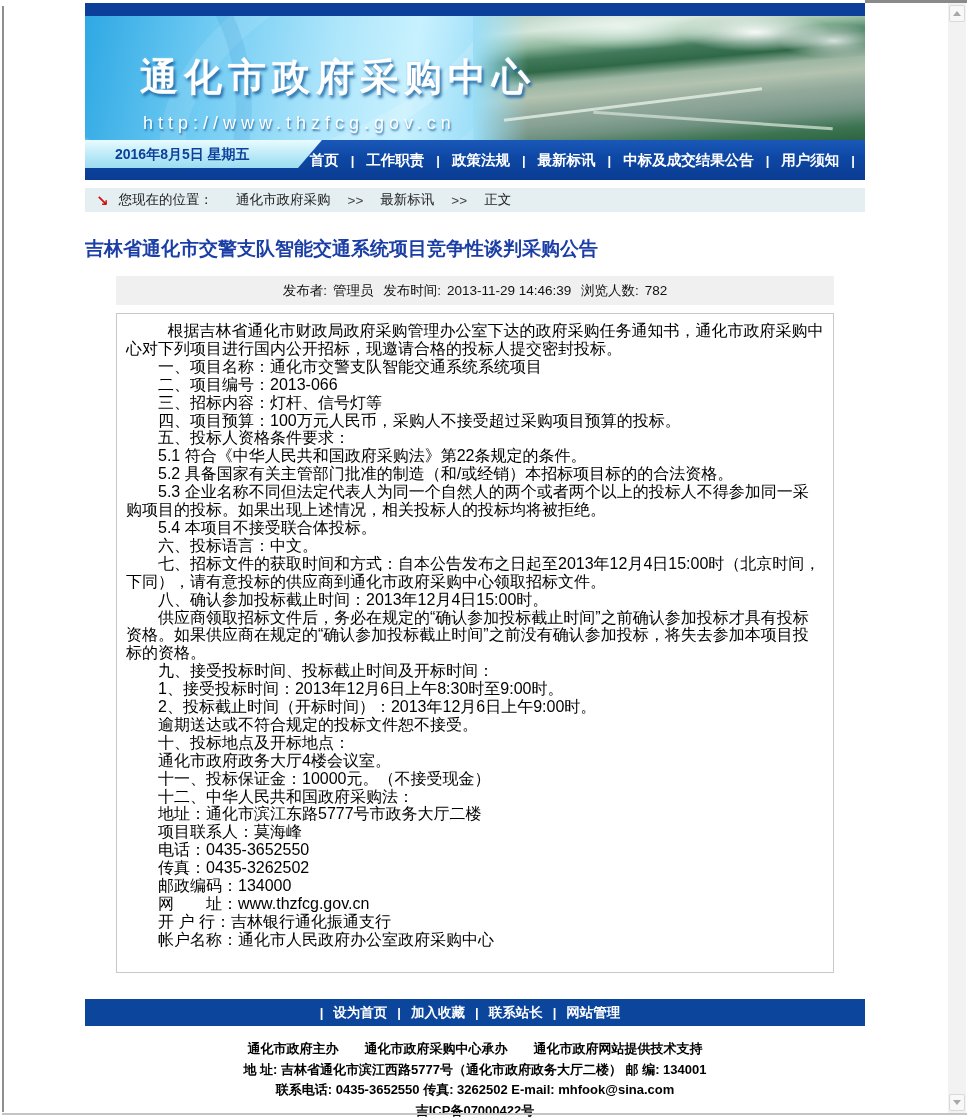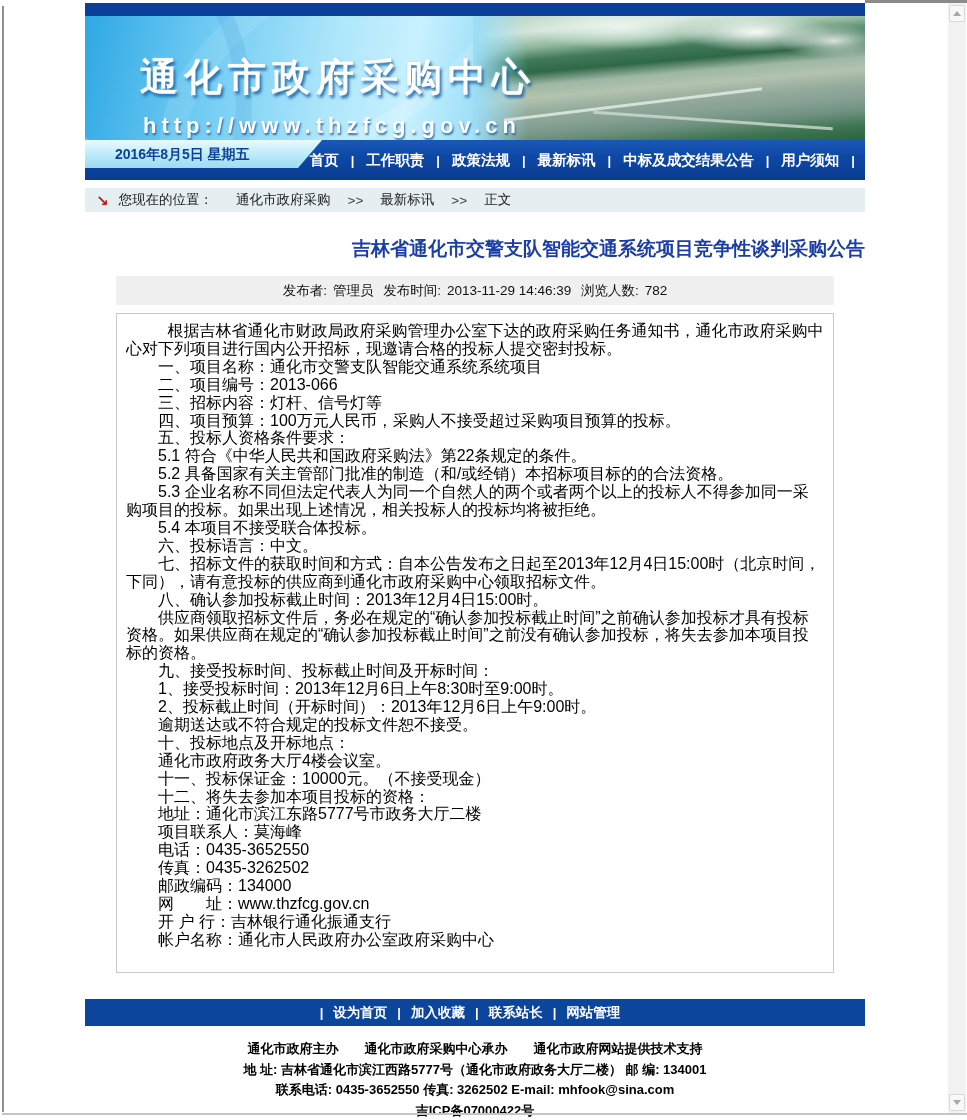--- a/index.html
+++ b/index.html
@@ -35,21 +35,21 @@
     background:
       linear-gradient(to right,#9adef6 0%,rgba(154,222,246,0) 14%),
       radial-gradient(110px 28px at 72% 13%, rgba(255,255,255,.95), rgba(255,255,255,0) 70%),
       radial-gradient(140px 32px at 38% 9%, rgba(236,246,240,.9), rgba(236,246,240,0) 70%),
       radial-gradient(80px 24px at 92% 20%, rgba(255,255,255,.8), rgba(255,255,255,0) 70%),
       linear-gradient(175deg,#b9d2c4 0%,#d4e5d8 13%,#8fb89d 23%,#41795a 31%,#2f6847 39%,#9db7a4 47%,#b3c3b0 55%,#93aa9b 65%,#86a094 73%,#6f9180 81%,#3c7351 91%,#2c6340 100%); }
   .bridge { position:absolute; left:30px; bottom:34px; width:260px; height:3px; background:rgba(225,235,226,.85); transform:rotate(-7deg); }
   .bridge.b2 { left:120px; bottom:18px; width:240px; transform:rotate(4deg); background:rgba(205,220,208,.8); }
   .site-title { position:absolute; left:55px; top:36px; font-size:38px; font-weight:bold; color:#fff; letter-spacing:6px; white-space:nowrap;
     text-shadow:2px 3px 3px rgba(25,95,160,.85), 0 0 2px rgba(160,220,250,.9); }
-  .site-url { position:absolute; left:58px; top:97px; font-size:22px; font-weight:bold; color:#fff; letter-spacing:5px; white-space:nowrap;
+  .site-url { position:absolute; left:58px; top:97px; font-size:18px; font-weight:normal; color:#fff; letter-spacing:5px; white-space:nowrap;
     text-shadow:1px 2px 2px rgba(25,95,160,.85); }
   .slogan { position:absolute; left:448px; top:44px; font-size:33px; font-weight:bold; color:#ff9b00; letter-spacing:15px; white-space:nowrap;
     text-shadow:1px 1px 0 rgba(175,70,0,.55), 0 0 5px rgba(255,170,40,.35); opacity:.95; }
 
   
   .navbar { position:relative; height:40px; background:linear-gradient(#1a58b8 0%,#0d47a4 45%,#0a3c92 100%); display:flex; align-items:center; }
   .date-tab { position:absolute; left:0; top:0; height:28px; width:237px; padding-left:30px; line-height:28px;
     background:linear-gradient(to bottom,#e9fbff,#b6e8f7 60%,#9cdcf0); color:#0b3f9a; font-weight:bold; font-size:14px;
     clip-path:polygon(0 0,100% 0,calc(100% - 24px) 100%,0 100%); }
   .nav-list { list-style:none; display:flex; align-items:center; margin:0 10px 0 auto; padding:0; }
@@ -57,21 +57,21 @@
   .navbar .sep, .footer-bar .sep { color:#fff; font-weight:bold; font-size:13px; }
 
   
   .breadcrumb { margin-top:8px; height:24px; background:#e5eef1; display:flex; align-items:center; font-size:13.5px; color:#222; padding-left:11px; }
   .bc-icon { color:#cc1414; font-weight:bold; font-size:15px; margin-right:10px; line-height:1; }
   .bc-label { margin-right:10px; }
   .breadcrumb .bc-item { margin:0 13px; cursor:pointer; }
   .breadcrumb .sep { color:#444; margin:0 4px; }
 
   
-  .title { margin:26px 0 0; font-size:19px; line-height:22px; font-weight:bold; color:#1b3ea6; text-align:right; }
+  .title { margin:26px 0 0; font-size:19px; line-height:22px; font-weight:bold; color:#1b3ea6; text-align:left; }
   .meta { margin:16px auto 8px; width:718px; height:29px; line-height:29px; background:#f0f0f0; text-align:center; font-size:13.5px; color:#111; }
   .meta span { margin:0 3px; }
 
   
   .article { margin:6px auto 0; width:718px; min-height:660px; border:1px solid #c9c9c9; background:#fff; padding:8px 9px; font-size:16px; line-height:17.9px; color:#000; }
   .article p { margin:0; text-indent:2em; }
   .article p:first-child { text-indent:2.6em; }
 
   
   .footer-bar { margin-top:26px; height:27px; background:#0b459c; display:flex; align-items:center; justify-content:center; }
@@ -164,21 +164,21 @@
         <p>七、招标文件的获取时间和方式：自本公告发布之日起至2013年12月4日15:00时（北京时间，下同），请有意投标的供应商到通化市政府采购中心领取招标文件。</p>
         <p>八、确认参加投标截止时间：2013年12月4日15:00时。</p>
         <p>供应商领取招标文件后，务必在规定的“确认参加投标截止时间”之前确认参加投标才具有投标资格。如果供应商在规定的“确认参加投标截止时间”之前没有确认参加投标，将失去参加本项目投标的资格。</p>
         <p>九、接受投标时间、投标截止时间及开标时间：</p>
         <p>1、接受投标时间：2013年12月6日上午8:30时至9:00时。</p>
         <p>2、投标截止时间（开标时间）：2013年12月6日上午9:00时。</p>
         <p>逾期送达或不符合规定的投标文件恕不接受。</p>
         <p>十、投标地点及开标地点：</p>
         <p>通化市政府政务大厅4楼会议室。</p>
         <p>十一、投标保证金：10000元。（不接受现金）</p>
-        <p>十二、将失去参加本项目投标的资格：</p>
+        <p>十二、中华人民共和国政府采购法：</p>
         <p>地址：通化市滨江东路5777号市政务大厅二楼</p>
         <p>项目联系人：莫海峰</p>
         <p>电话：0435-3652550</p>
         <p>传真：0435-3262502</p>
         <p>邮政编码：134000</p>
         <p>网　　址：www.thzfcg.gov.cn</p>
         <p>开 户 行：吉林银行通化振通支行</p>
         <p>帐户名称：通化市人民政府办公室政府采购中心</p>
     </div>
 

